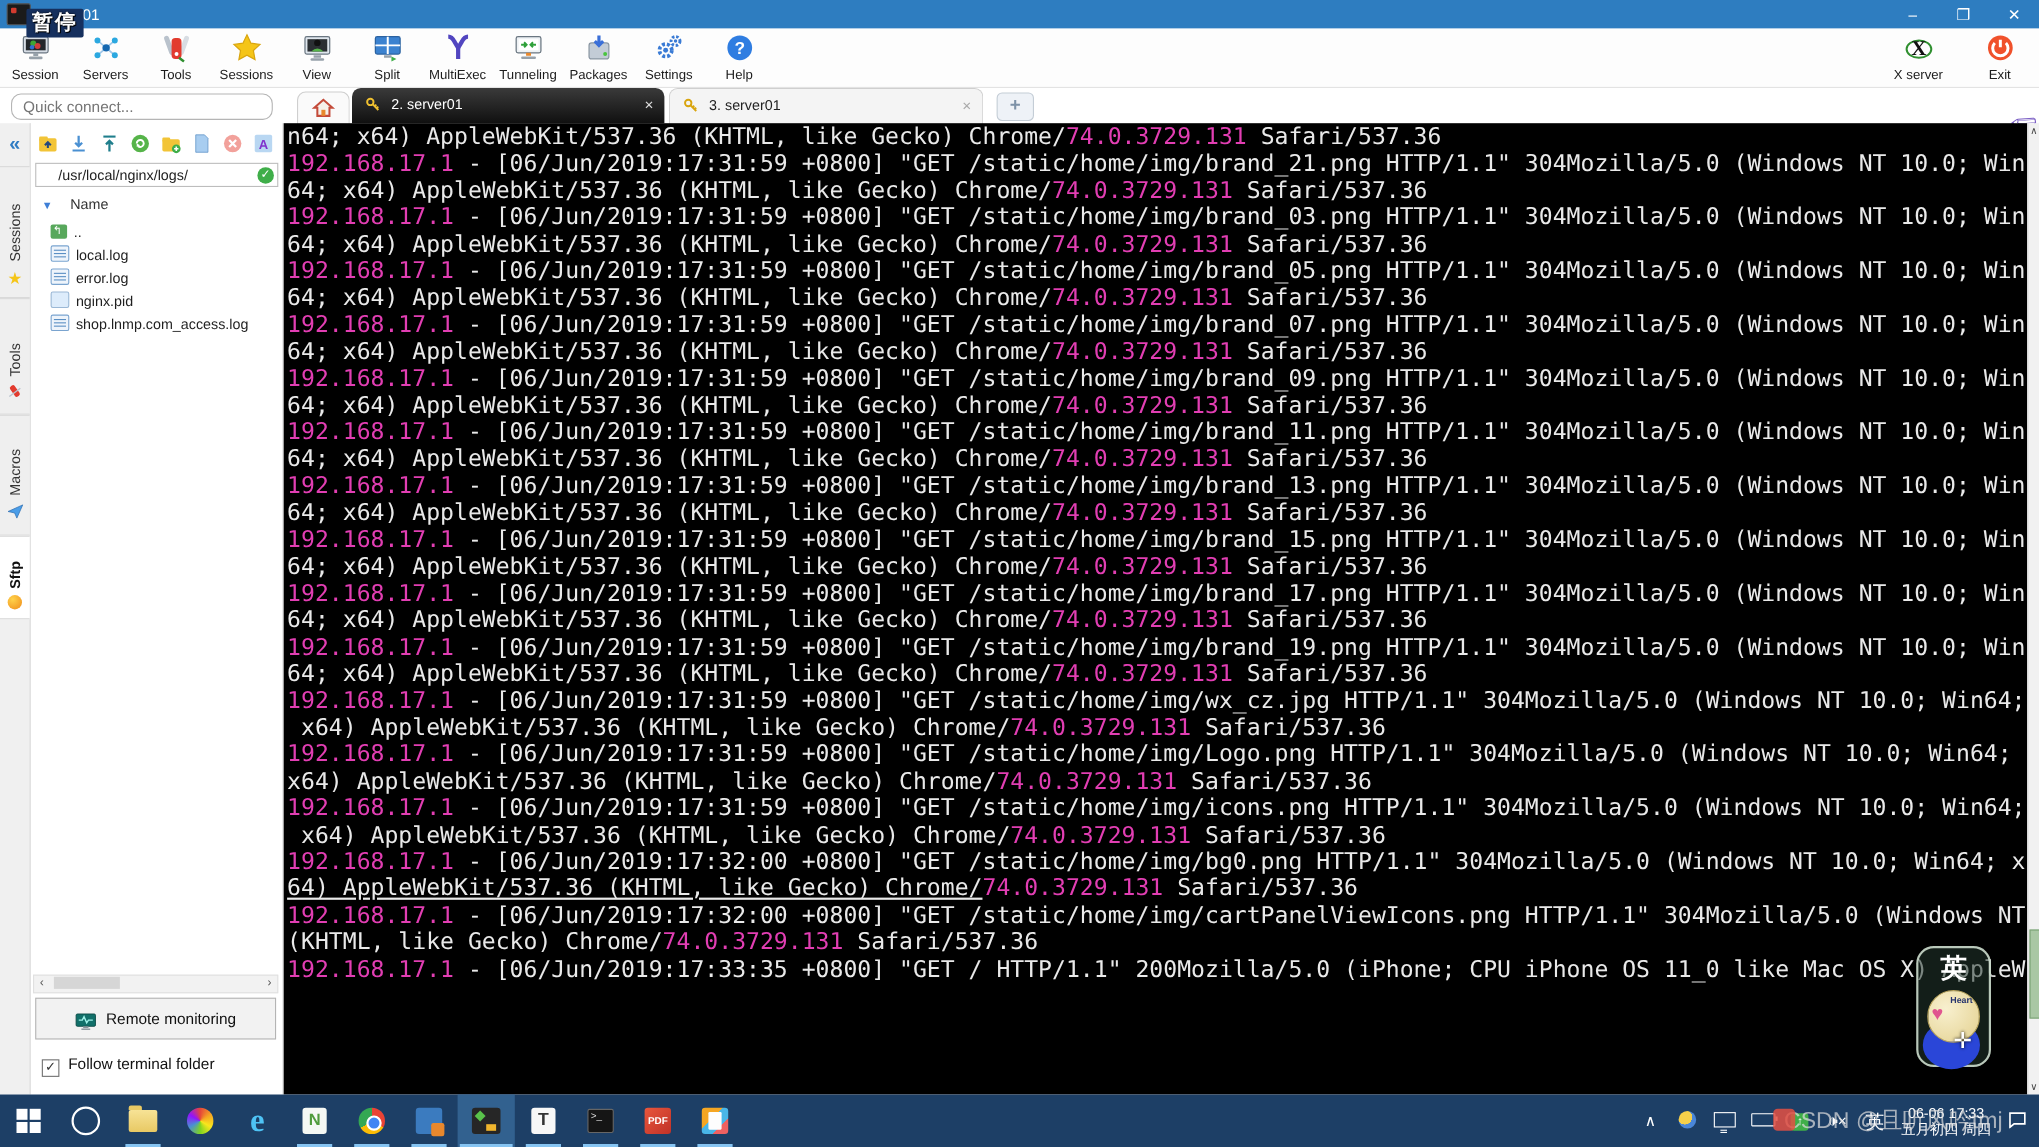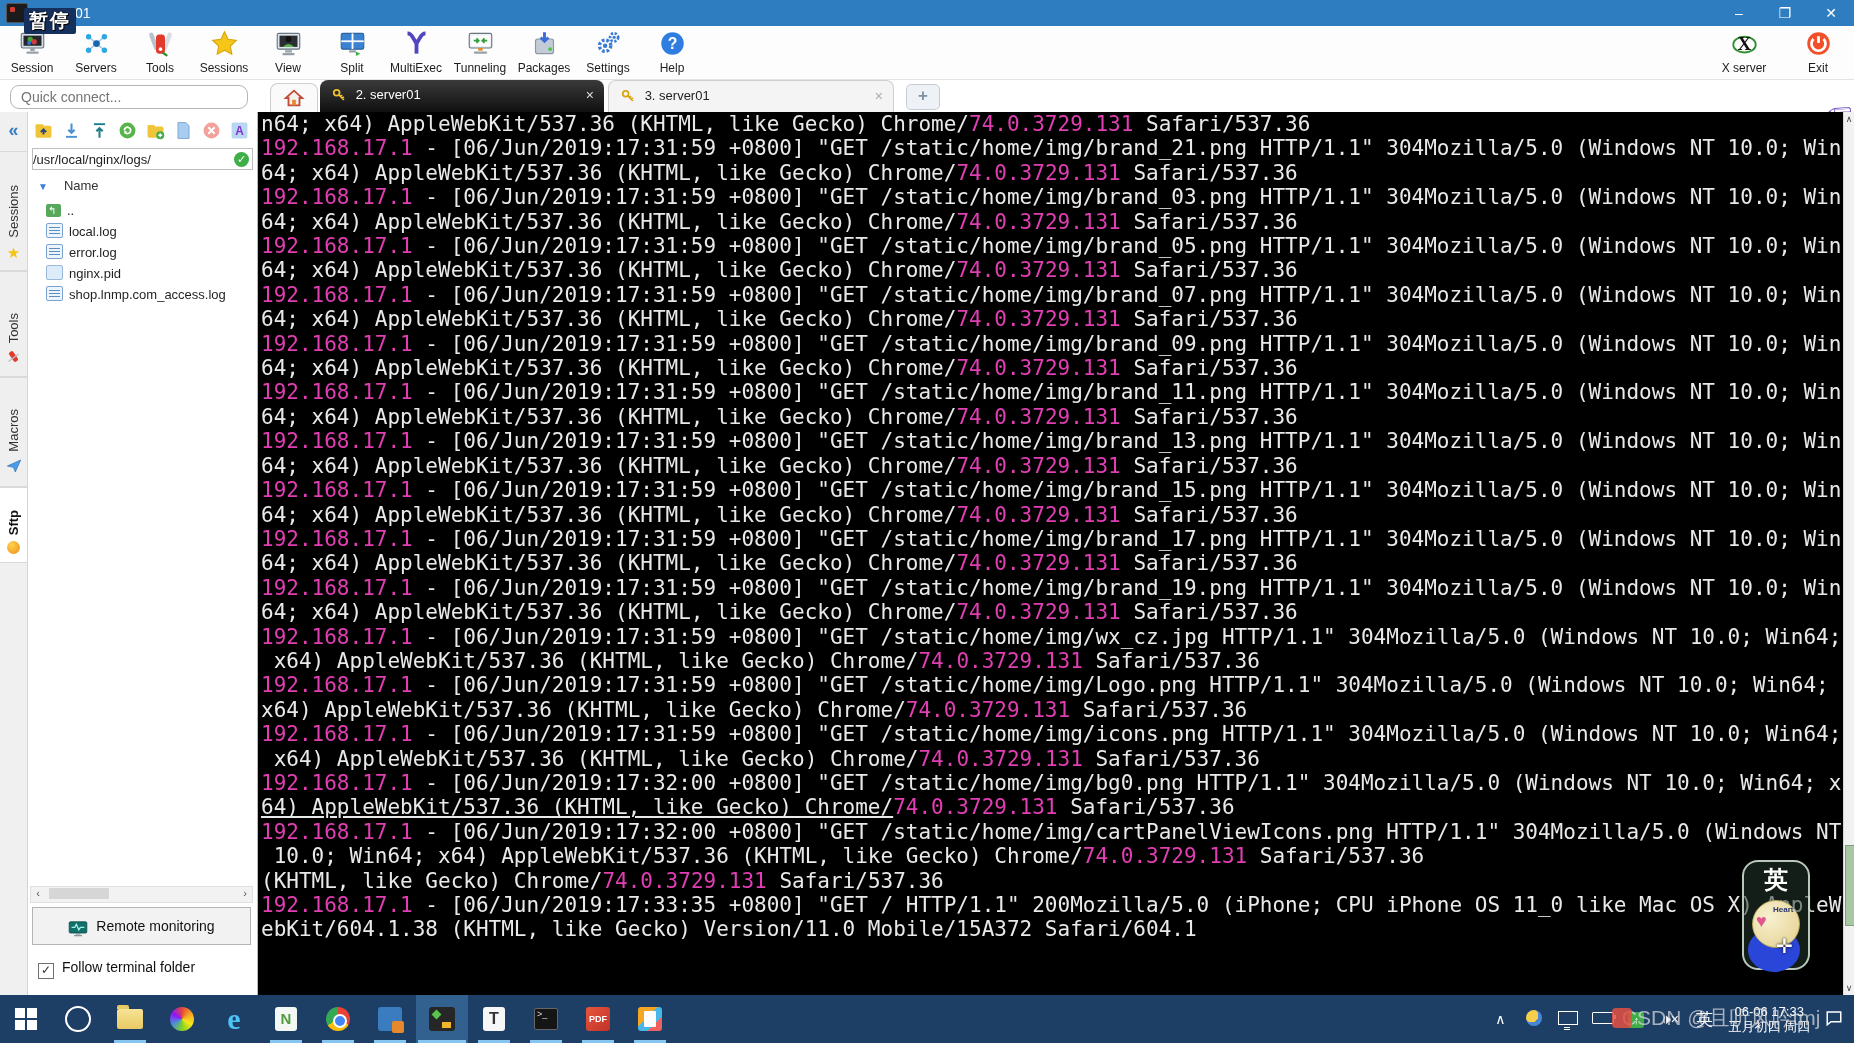--- a/index.html
+++ b/index.html
@@ -52,21 +52,21 @@
   .vtab .vtext{writing-mode:vertical-rl;transform:rotate(180deg);font-size:13px;color:#333;margin-bottom:6px;}
   .vtab-active{background:#ffffff;}
   .vtab-active .vtext{font-weight:bold;color:#111;}
   .vicon{margin-bottom:8px;}
 
   
   .sftp{position:absolute;left:28px;top:112px;width:230px;bottom:48px;background:#fff;border-right:1px solid #b9b9b9;box-sizing:border-box;}
   .sftp-toolbar{position:absolute;left:6px;top:4px;right:4px;height:28px;display:flex;align-items:center;gap:9px;}
   .sftp-toolbar .sicon{width:19px;height:19px;display:inline-block;cursor:pointer;}
   .pathbox{position:absolute;left:4px;top:36px;right:4px;height:22px;border:1px solid #bdbdbd;background:#fff;
-      font-size:13px;color:#222;line-height:22px;padding-left:0;box-sizing:border-box;}
+      font-size:13px;color:#222;line-height:22px;padding-left:20px;box-sizing:border-box;}
   .pathok{position:absolute;right:3px;top:3px;width:15px;height:15px;border-radius:50%;background:#3fae49;color:#fff;
       font-size:11px;line-height:15px;text-align:center;}
   .treehead{position:absolute;left:10px;top:66px;font-size:13px;color:#333;}
   .treehead .tri{color:#3f7fd6;font-size:10px;margin-right:16px;}
   .filelist{position:absolute;left:18px;top:88px;right:2px;}
   .frow{height:21px;line-height:21px;font-size:13px;color:#1f1f1f;white-space:nowrap;cursor:pointer;}
   .frow .ficon{display:inline-block;width:15px;height:13px;margin-right:6px;vertical-align:-2px;}
   .fi-folderup{background:#58a85c;border-radius:2px;position:relative;}
   .fi-folderup::after{content:"↰";position:absolute;left:2px;top:-4px;color:#fff;font-size:10px;}
   .fi-doc{background:#eef4fb;border:1px solid #7aa4cf;border-radius:2px;position:relative;}
@@ -432,24 +432,22 @@
         <div class="trow"><span style="color: rgb(233, 233, 233);">64; x64) AppleWebKit/537.36 (KHTML, like Gecko) Chrome/</span><span class="hl" style="color: rgb(226, 62, 179);">74.0.3729.131</span><span style="color: rgb(233, 233, 233);"> Safari/537.36</span></div>
         <div class="trow"><span class="hl" style="color: rgb(226, 62, 179);">192.168.17.1</span><span style="color: rgb(233, 233, 233);"> - [06/Jun/2019:17:31:59 +0800] "GET /static/home/img/wx_cz.jpg HTTP/1.1" 304Mozilla/5.0 (Windows NT 10.0; Win64;</span></div>
         <div class="trow"><span style="color: rgb(233, 233, 233);"> x64) AppleWebKit/537.36 (KHTML, like Gecko) Chrome/</span><span class="hl" style="color: rgb(226, 62, 179);">74.0.3729.131</span><span style="color: rgb(233, 233, 233);"> Safari/537.36</span></div>
         <div class="trow"><span class="hl" style="color: rgb(226, 62, 179);">192.168.17.1</span><span style="color: rgb(233, 233, 233);"> - [06/Jun/2019:17:31:59 +0800] "GET /static/home/img/Logo.png HTTP/1.1" 304Mozilla/5.0 (Windows NT 10.0; Win64;</span></div>
         <div class="trow"><span style="color: rgb(233, 233, 233);">x64) AppleWebKit/537.36 (KHTML, like Gecko) Chrome/</span><span class="hl" style="color: rgb(226, 62, 179);">74.0.3729.131</span><span style="color: rgb(233, 233, 233);"> Safari/537.36</span></div>
         <div class="trow"><span class="hl" style="color: rgb(226, 62, 179);">192.168.17.1</span><span style="color: rgb(233, 233, 233);"> - [06/Jun/2019:17:31:59 +0800] "GET /static/home/img/icons.png HTTP/1.1" 304Mozilla/5.0 (Windows NT 10.0; Win64;</span></div>
         <div class="trow"><span style="color: rgb(233, 233, 233);"> x64) AppleWebKit/537.36 (KHTML, like Gecko) Chrome/</span><span class="hl" style="color: rgb(226, 62, 179);">74.0.3729.131</span><span style="color: rgb(233, 233, 233);"> Safari/537.36</span></div>
         <div class="trow"><span class="hl" style="color: rgb(226, 62, 179);">192.168.17.1</span><span style="color: rgb(233, 233, 233);"> - [06/Jun/2019:17:32:00 +0800] "GET /static/home/img/bg0.png HTTP/1.1" 304Mozilla/5.0 (Windows NT 10.0; Win64; x</span></div>
         <div class="trow"><span style="color: rgb(233, 233, 233); text-decoration: underline;">64) AppleWebKit/537.36 (KHTML, like Gecko) Chrome/</span><span class="hl" style="color: rgb(226, 62, 179);">74.0.3729.131</span><span style="color: rgb(233, 233, 233);"> Safari/537.36</span></div>
         <div class="trow"><span class="hl" style="color: rgb(226, 62, 179);">192.168.17.1</span><span style="color: rgb(233, 233, 233);"> - [06/Jun/2019:17:32:00 +0800] "GET /static/home/img/cartPanelViewIcons.png HTTP/1.1" 304Mozilla/5.0 (Windows NT</span></div>
-        <div class="trow"><span style="color: rgb(233, 233, 233);"> 10.0; Win64; x64) AppleWebKit/537.36 (KHTML, like Gecko) Chrome/</span><span class="hl" style="color: rgb(226, 62, 179);">74.0.3729.131</span><span style="color: rgb(233, 233, 233);"> Safari/537.36</span></div>
         <div class="trow"><span style="color: rgb(233, 233, 233);">(KHTML, like Gecko) Chrome/</span><span class="hl" style="color: rgb(226, 62, 179);">74.0.3729.131</span><span style="color: rgb(233, 233, 233);"> Safari/537.36</span></div>
         <div class="trow"><span class="hl" style="color: rgb(226, 62, 179);">192.168.17.1</span><span style="color: rgb(233, 233, 233);"> - [06/Jun/2019:17:33:35 +0800] "GET / HTTP/1.1" 200Mozilla/5.0 (iPhone; CPU iPhone OS 11_0 like Mac OS X) AppleW</span></div>
-        <div class="trow"><span style="color: rgb(233, 233, 233);">ebKit/604.1.38 (KHTML, like Gecko) Version/11.0 Mobile/15A372 Safari/604.1</span></div>
       </div>
   </div>
   <div class="vscroll">
     <span class="varr" style="top:2px">∧</span>
     <span class="vthumb"></span>
     <span class="varr" style="bottom:2px">∨</span>
   </div>
 
   <div class="ime">
     <span class="blob"></span>

